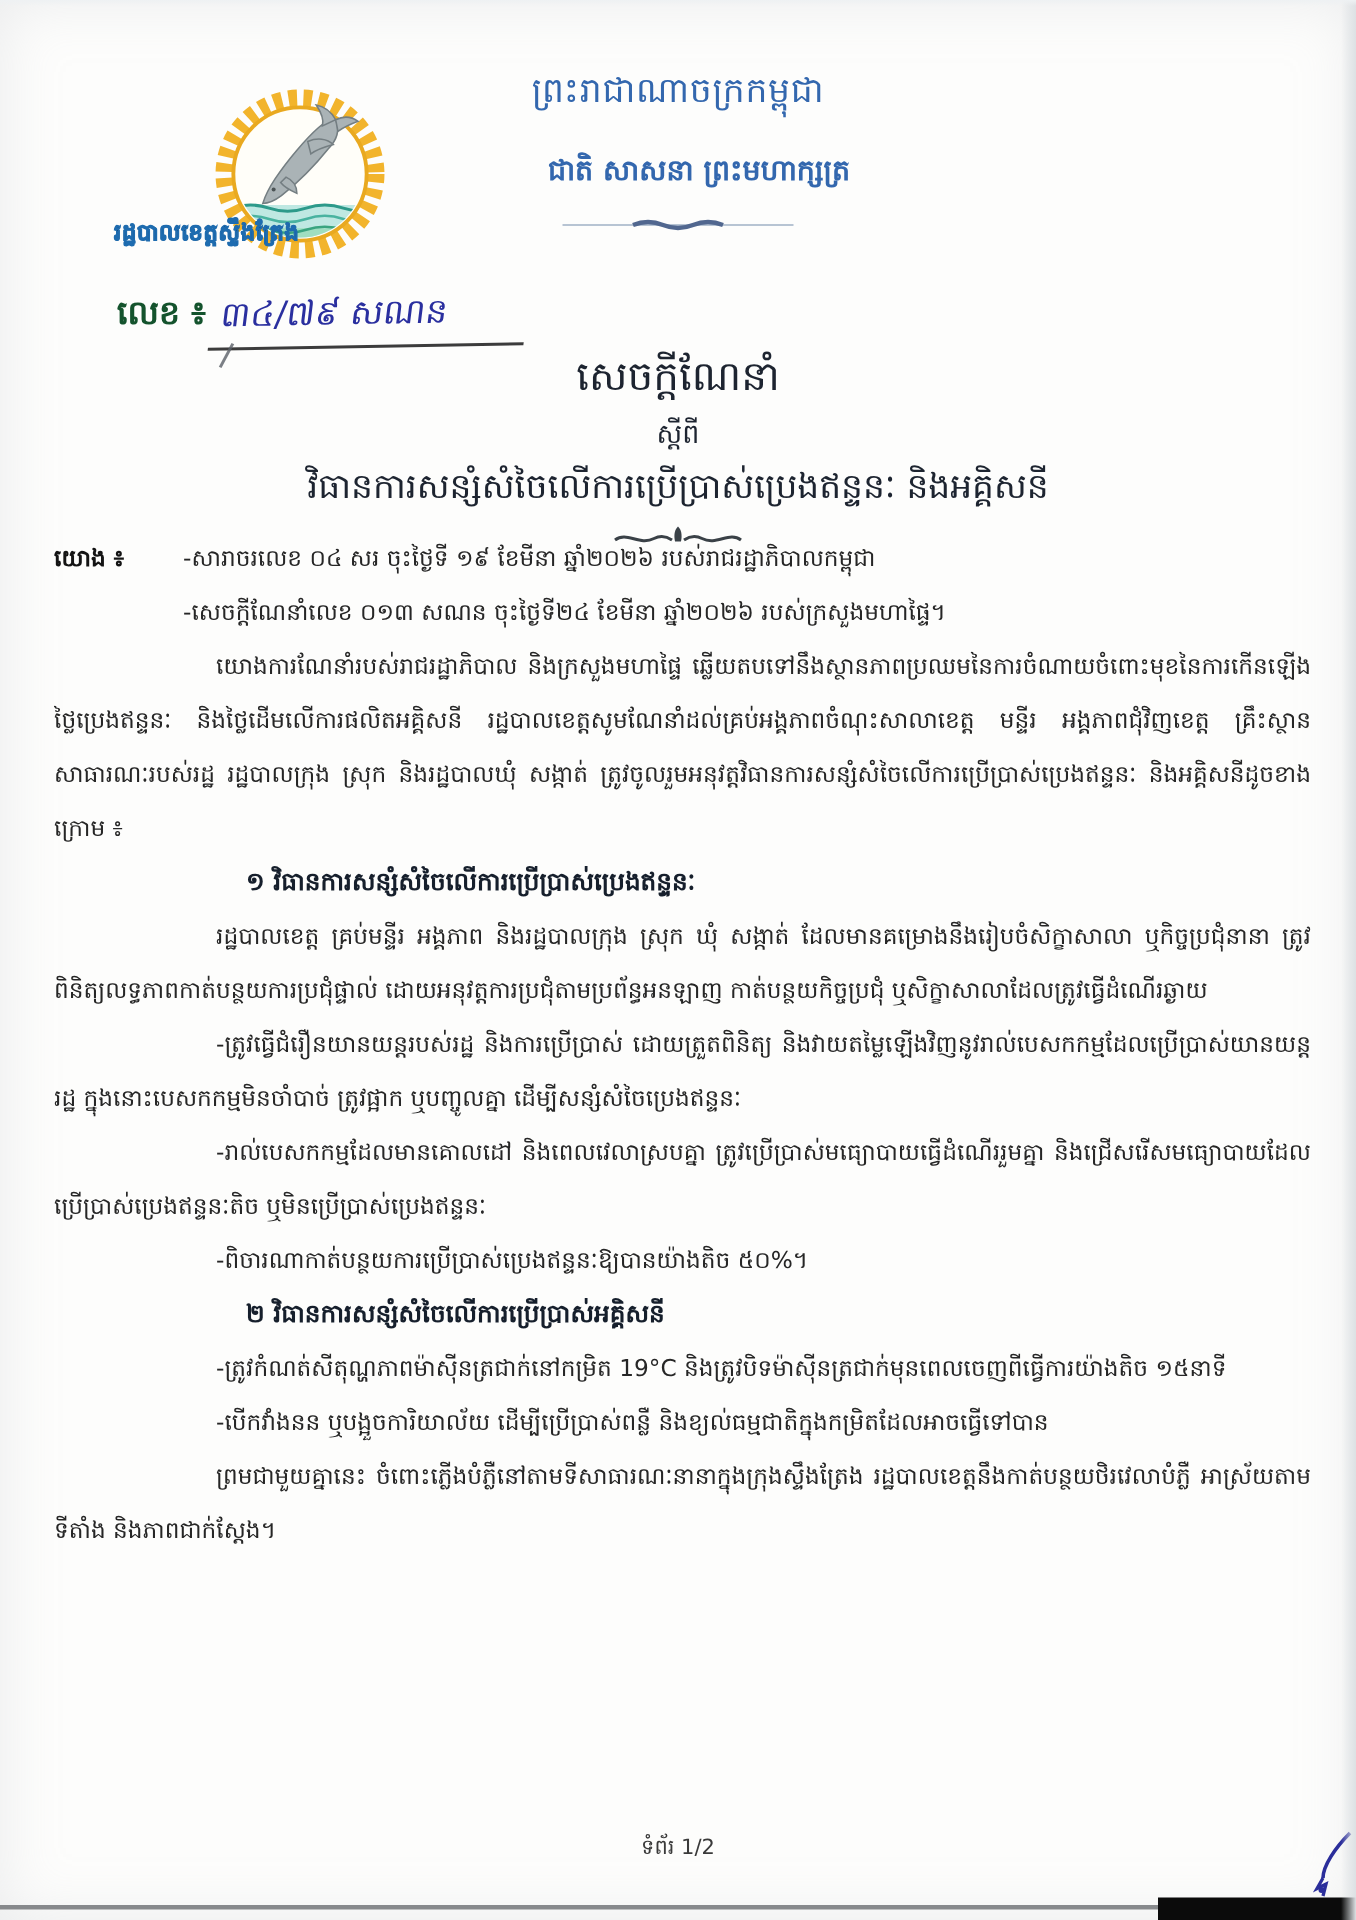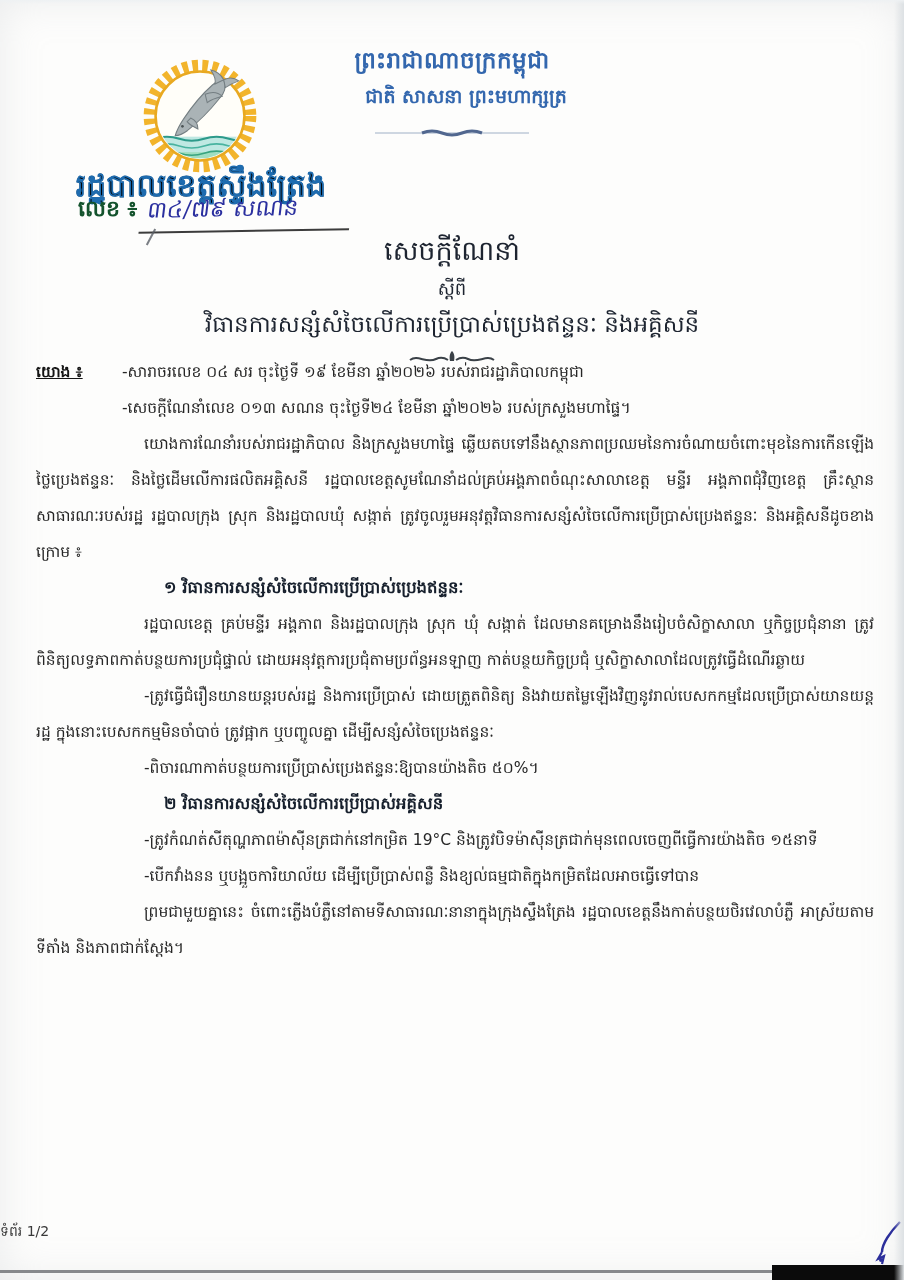--- a/index.html
+++ b/index.html
@@ -4,26 +4,26 @@
 <style>
   html,body{margin:0;padding:0;background:#e9e9e9;}
   .page{
     position:relative;width:904px;height:1280px;margin:0 auto;
     background:#fdfdfc;overflow:hidden;
     font-family:"DejaVu Sans",sans-serif;color:#2b2b2b;
     box-shadow:inset 0 0 40px rgba(180,185,190,.25);
   }
   
   .national-head{position:absolute;top:46px;left:0;right:0;text-align:center;}
-  .kingdom{font-size:23px;font-weight:bold;color:#3367ae;letter-spacing:.5px;}
-  .motto{font-size:19px;font-weight:bold;color:#3367ae;margin-top:5px;padding-left:28px;}
+  .kingdom{font-size:23px;font-weight:normal;color:#3367ae;letter-spacing:.5px;}
+  .motto{font-size:19px;font-weight:bold;color:#3367ae;margin-top:22px;padding-left:28px;}
   .motto-divider{width:170px;height:14px;margin:14px auto 0;display:block;}
   .emblem{position:absolute;left:136px;top:54px;width:128px;height:124px;}
   .admin-name{
-    position:absolute;left:76px;top:166px;font-size:31px;font-weight:bold;
+    position:absolute;left:76px;top:145px;font-size:15px;font-weight:bold;
     color:#000000;-webkit-text-stroke:.7px #1e6cb0;letter-spacing:.5px;
   }
   .number-row{position:absolute;left:78px;top:194px;white-space:nowrap;}
   .number-label{font-size:22px;color:#14532d;font-weight:bold;}
   .number-hand{
     display:inline-block;font-size:23px;color:#2a2f9f;margin-left:4px;
     transform:skewX(-8deg) rotate(-1deg);border-bottom:2px solid #3c3c3c;
     padding:0 14px 3px 6px;min-width:190px;
   }
   .stray-mark{position:absolute;left:150px;top:228px;width:2px;height:18px;
@@ -33,27 +33,27 @@
   .title-1{font-size:27px;font-weight:normal;}
   .title-2{font-size:18px;font-weight:normal;margin-top:4px;}
   .title-3{font-size:23px;font-weight:normal;margin-top:6px;}
   .title-ornament{display:block;margin:6px auto 0;width:92px;height:18px;}
   
   .content{
     position:absolute;left:36px;right:30px;top:354px;height:862px;overflow:hidden;
     font-size:15.5px;line-height:36px;text-align:justify;color:#262626;
   }
   .refrow{display:flex;}
-  .reflabel{flex:0 0 86px;font-weight:bold;color:#141414;text-decoration:underline;}
+  .reflabel{flex:0 0 86px;font-weight:bold;color:#141414;}
   .refitems{flex:1;}
   .para{margin:0;text-indent:108px;}
   .sec{margin:0;padding-left:128px;font-weight:bold;font-size:16.5px;
     color:#161f2c;text-align:left;text-indent:0;}
   
-  .footer{position:absolute;top:1222px;left:0;right:0;text-align:left;
+  .footer{position:absolute;top:1222px;left:0;right:0;text-align:center;
     font-size:14px;color:#3a3a3a;}
   .edge-right{position:absolute;right:0;top:0;bottom:0;width:10px;
     background:linear-gradient(to left,#dde1e4,rgba(221,225,228,0));}
   .edge-top{position:absolute;left:0;right:0;top:0;height:4px;
     background:linear-gradient(to bottom,#eef1f3,rgba(238,241,243,0));}
   .bottom-line{position:absolute;left:0;right:0;top:1270px;height:3px;background:#87898c;}
   .bottom-black{position:absolute;left:772px;width:132px;top:1265px;height:15px;background:#0b0b0b;}
   .pen-flourish{position:absolute;left:866px;top:1220px;width:38px;height:50px;}
 </style>
 </head>
@@ -116,20 +116,21 @@
       <span class="reflabel">យោង ៖</span>
       <div class="refitems">
         <div>-សារាចរលេខ ០៤ សរ ចុះថ្ងៃទី ១៩ ខែមីនា ឆ្នាំ២០២៦ របស់រាជរដ្ឋាភិបាលកម្ពុជា</div>
         <div>-សេចក្តីណែនាំលេខ ០១៣ សណន ចុះថ្ងៃទី២៤ ខែមីនា ឆ្នាំ២០២៦ របស់ក្រសួងមហាផ្ទៃ។</div>
       </div>
     </div>
     <p class="para">យោងការណែនាំរបស់រាជរដ្ឋាភិបាល និងក្រសួងមហាផ្ទៃ ឆ្លើយតបទៅនឹងស្ថានភាពប្រឈមនៃការចំណាយចំពោះមុខនៃការកើនឡើងថ្លៃប្រេងឥន្ទនៈ និងថ្លៃដើមលើការផលិតអគ្គិសនី រដ្ឋបាលខេត្តសូមណែនាំដល់គ្រប់អង្គភាពចំណុះសាលាខេត្ត មន្ទីរ អង្គភាពជុំវិញខេត្ត គ្រឹះស្ថានសាធារណៈរបស់រដ្ឋ រដ្ឋបាលក្រុង ស្រុក និងរដ្ឋបាលឃុំ សង្កាត់ ត្រូវចូលរួមអនុវត្តវិធានការសន្សំសំចៃលើការប្រើប្រាស់ប្រេងឥន្ទនៈ និងអគ្គិសនីដូចខាងក្រោម ៖</p>
     <h3 class="sec">១ វិធានការសន្សំសំចៃលើការប្រើប្រាស់ប្រេងឥន្ទនៈ</h3>
     <p class="para">រដ្ឋបាលខេត្ត គ្រប់មន្ទីរ អង្គភាព និងរដ្ឋបាលក្រុង ស្រុក ឃុំ សង្កាត់ ដែលមានគម្រោងនឹងរៀបចំសិក្ខាសាលា ឬកិច្ចប្រជុំនានា ត្រូវពិនិត្យលទ្ធភាពកាត់បន្ថយការប្រជុំផ្ទាល់ ដោយអនុវត្តការប្រជុំតាមប្រព័ន្ធអនឡាញ កាត់បន្ថយកិច្ចប្រជុំ ឬសិក្ខាសាលាដែលត្រូវធ្វើដំណើរឆ្ងាយ</p>
     <p class="para">-ត្រូវធ្វើជំរឿនយានយន្តរបស់រដ្ឋ និងការប្រើប្រាស់ ដោយត្រួតពិនិត្យ និងវាយតម្លៃឡើងវិញនូវរាល់បេសកកម្មដែលប្រើប្រាស់យានយន្តរដ្ឋ ក្នុងនោះបេសកកម្មមិនចាំបាច់ ត្រូវផ្អាក ឬបញ្ចូលគ្នា ដើម្បីសន្សំសំចៃប្រេងឥន្ទនៈ</p>
+    <p class="para">-រាល់បេសកកម្មដែលមានគោលដៅ និងពេលវេលាស្របគ្នា ត្រូវប្រើប្រាស់មធ្យោបាយធ្វើដំណើររួមគ្នា និងជ្រើសរើសមធ្យោបាយដែលប្រើប្រាស់ប្រេងឥន្ទនៈតិច ឬមិនប្រើប្រាស់ប្រេងឥន្ទនៈ</p>
     <p class="para">-ពិចារណាកាត់បន្ថយការប្រើប្រាស់ប្រេងឥន្ទនៈឱ្យបានយ៉ាងតិច ៥០%។</p>
     <h3 class="sec">២ វិធានការសន្សំសំចៃលើការប្រើប្រាស់អគ្គិសនី</h3>
     <p class="para">-ត្រូវកំណត់សីតុណ្ហភាពម៉ាស៊ីនត្រជាក់នៅកម្រិត 19°C និងត្រូវបិទម៉ាស៊ីនត្រជាក់មុនពេលចេញពីធ្វើការយ៉ាងតិច ១៥នាទី</p>
     <p class="para">-បើកវាំងនន ឬបង្អួចការិយាល័យ ដើម្បីប្រើប្រាស់ពន្លឺ និងខ្យល់ធម្មជាតិក្នុងកម្រិតដែលអាចធ្វើទៅបាន</p>
     <p class="para">ព្រមជាមួយគ្នានេះ ចំពោះភ្លើងបំភ្លឺនៅតាមទីសាធារណៈនានាក្នុងក្រុងស្ទឹងត្រែង រដ្ឋបាលខេត្តនឹងកាត់បន្ថយថិរវេលាបំភ្លឺ អាស្រ័យតាមទីតាំង និងភាពជាក់ស្តែង។</p>
   </div>
 
   <div class="footer">ទំព័រ 1/2</div>
 
   <svg class="pen-flourish" viewBox="0 0 38 50">

